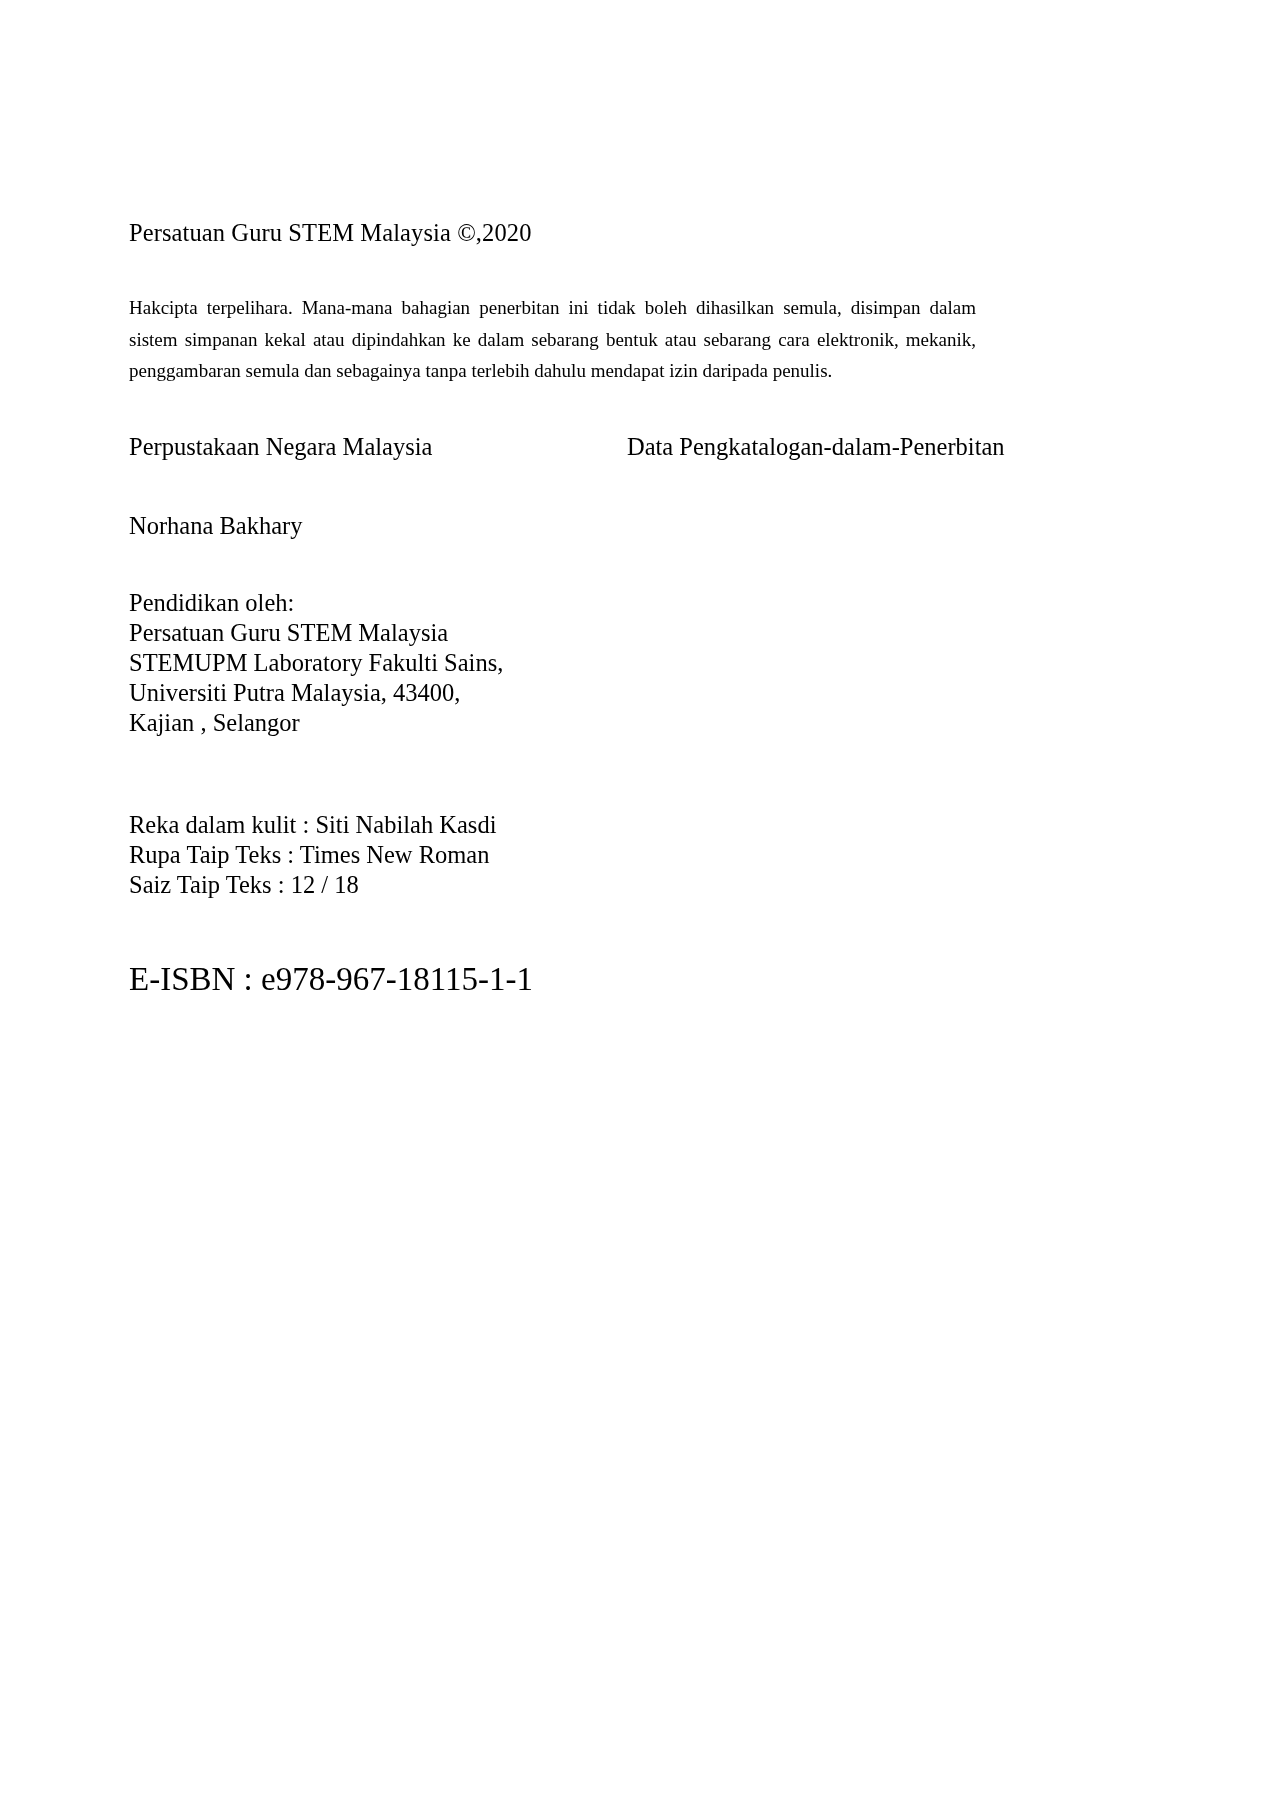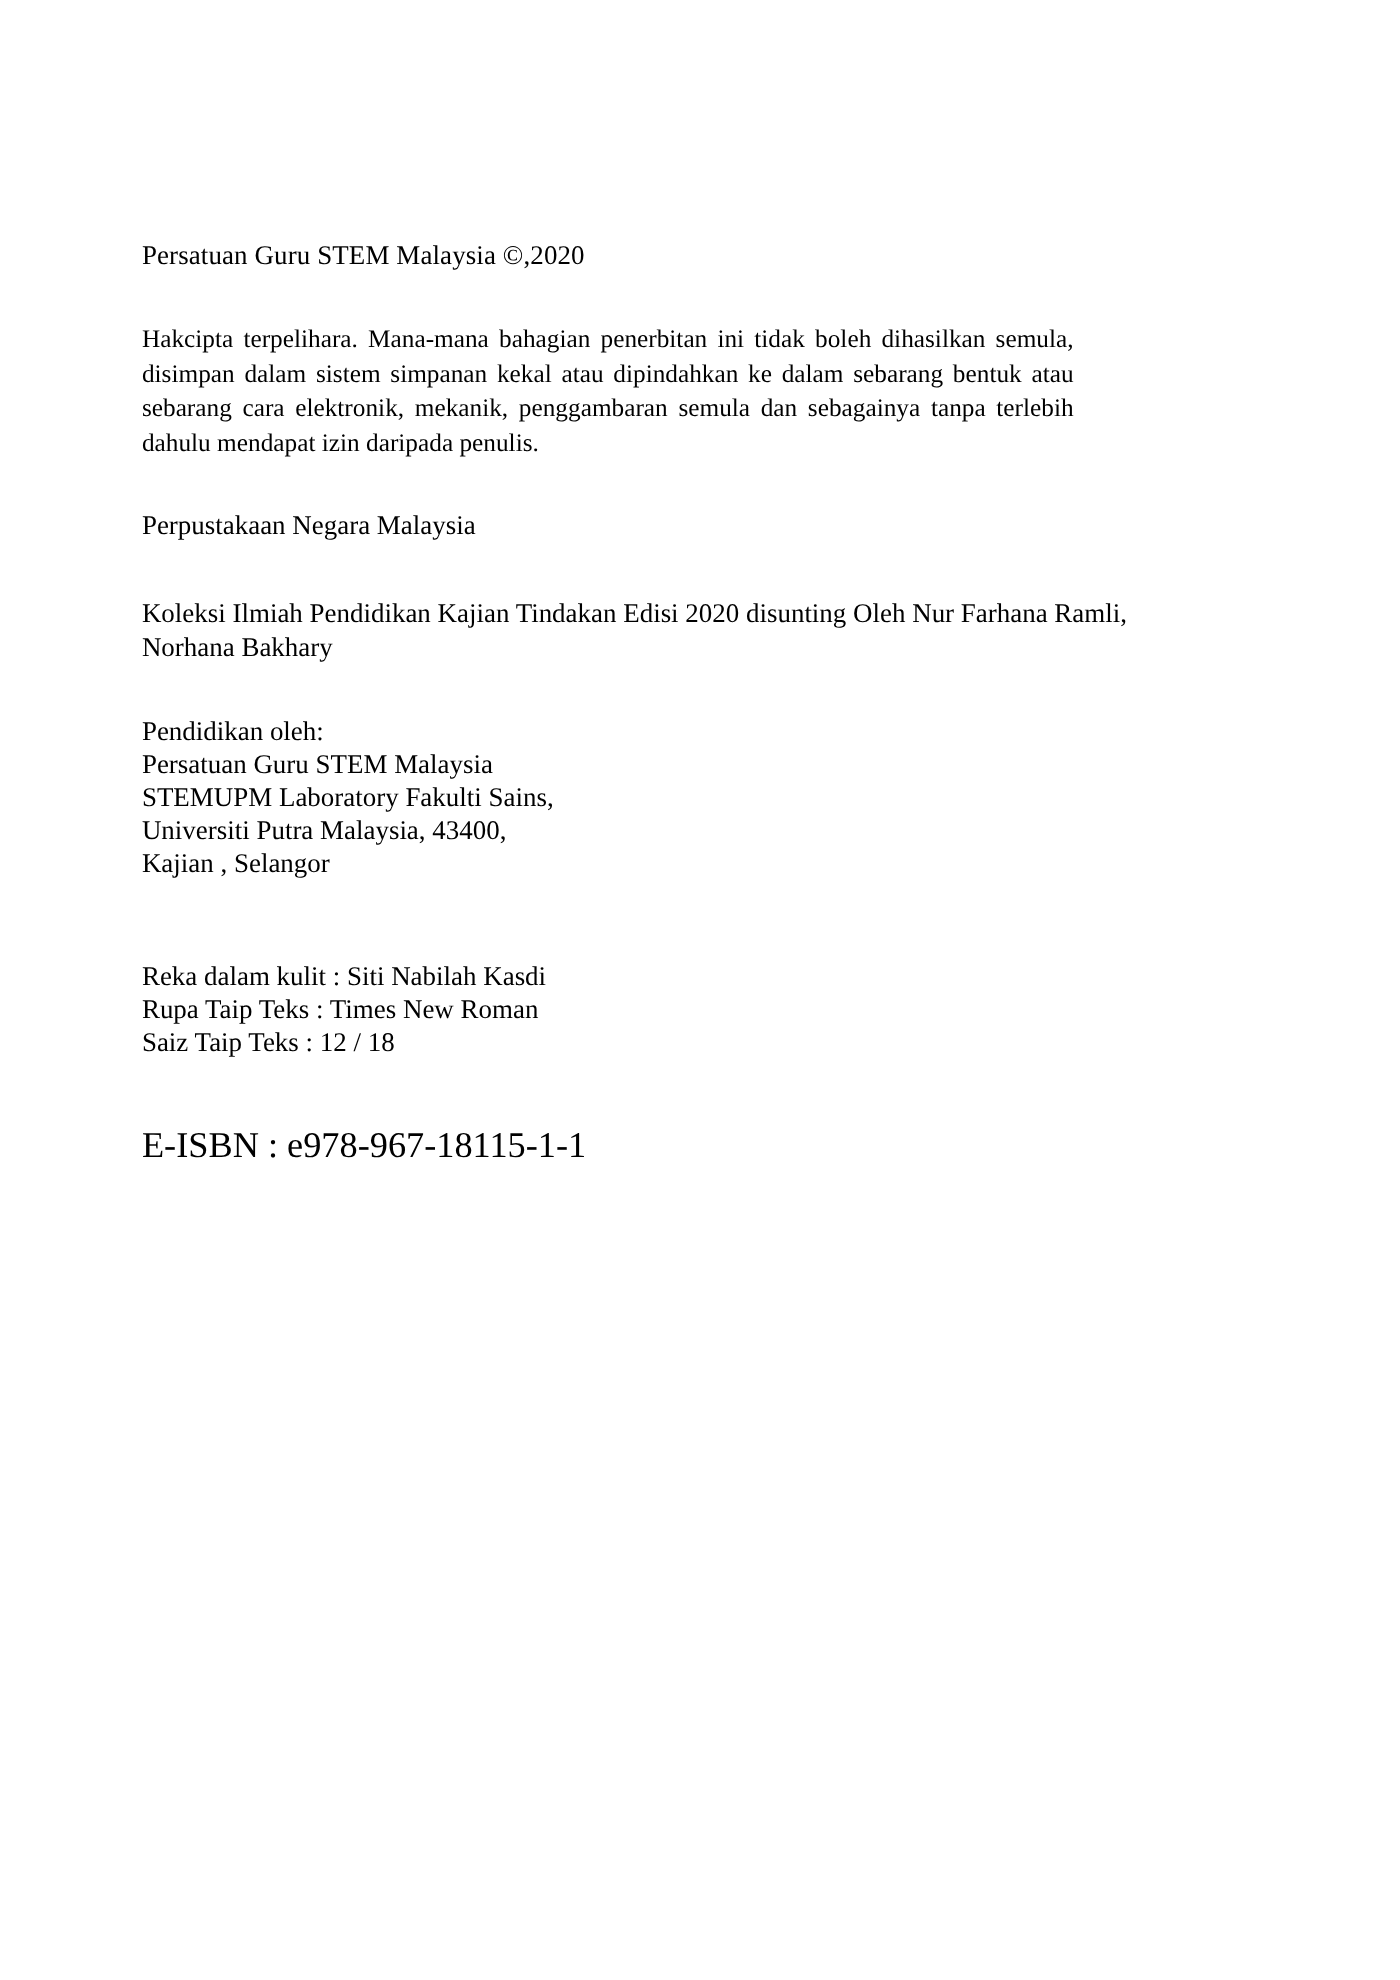--- a/index.html
+++ b/index.html
@@ -28,21 +28,21 @@
   .copyright-line {
     text-align: left;
     font-size: 24.5px;
     line-height: 30px;
     margin-top: 218px;
     letter-spacing: 0.1px;
   }
   .rights-paragraph {
     text-align: justify;
     text-justify: inter-word;
-    font-size: 23px;
+    font-size: 19px;
     line-height: 31.5px;
     margin-top: 44px;
   }
   .catalog-row {
     display: flex;
     font-size: 24.5px;
     line-height: 31.5px;
     margin-top: 44px;
   }
   .catalog-row .left-col {
@@ -83,24 +83,24 @@
 
 <div class="page">
   <div class="content">
 
     <div class="copyright-line">Persatuan Guru STEM Malaysia ©,2020</div>
 
     <p class="rights-paragraph">Hakcipta terpelihara. Mana-mana bahagian penerbitan ini tidak boleh dihasilkan semula, disimpan dalam sistem simpanan kekal atau dipindahkan ke dalam sebarang bentuk atau sebarang cara elektronik, mekanik, penggambaran semula dan sebagainya tanpa terlebih dahulu mendapat izin daripada penulis.</p>
 
     <div class="catalog-row">
       <span class="left-col">Perpustakaan Negara Malaysia</span>
+      <span class="right-col">Data Pengkatalogan-dalam-Penerbitan</span>
     </div>
 
     <div class="collection-block">
-      <span class="line">Koleksi Ilmiah Pendidikan Kajian Tindakan Edisi 2020 disunting Oleh Nur Farhana Ramli,</span>
       <span class="line">Norhana Bakhary</span>
     </div>
 
     <div class="publisher-block">
       <span class="line">Pendidikan oleh:</span>
       <span class="line">Persatuan Guru STEM Malaysia</span>
       <span class="line">STEMUPM Laboratory Fakulti Sains,</span>
       <span class="line">Universiti Putra Malaysia, 43400,</span>
       <span class="line">Kajian , Selangor</span>
     </div>

